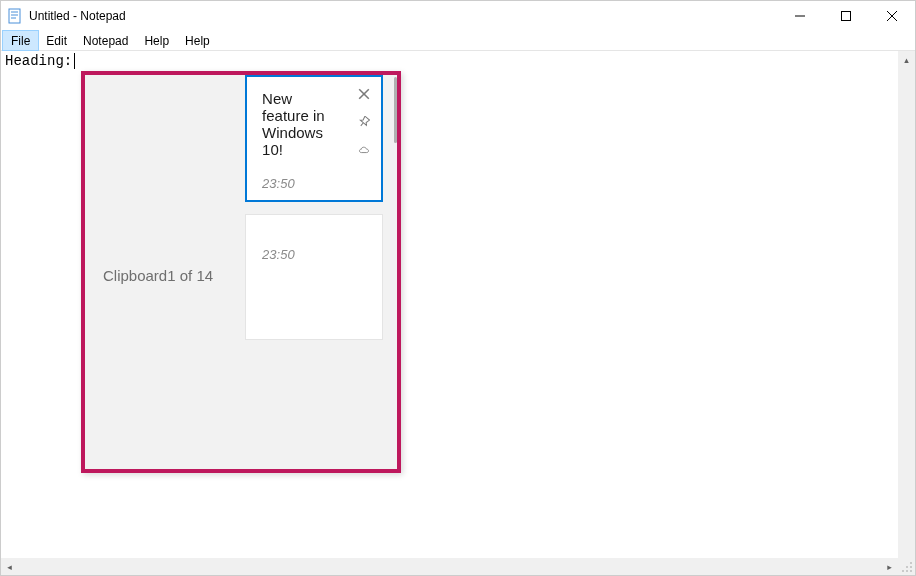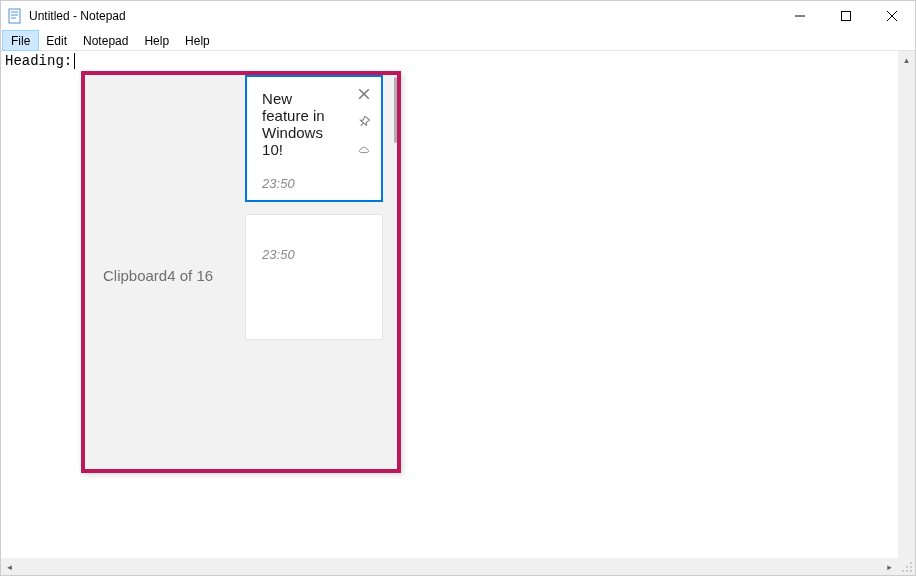--- a/index.html
+++ b/index.html
@@ -246,21 +246,21 @@
         <circle cx="10" cy="10" r="0.8" fill="#999"></circle>
         <circle cx="6" cy="10" r="0.8" fill="#999"></circle>
         <circle cx="2" cy="10" r="0.8" fill="#999"></circle>
       </svg>
   </div>
 </div>
 
 <div class="clipboard-popup">
   <div class="clip-header">
     <span>Clipboard</span>
-    <span>4 of 16</span>
+    <span>1 of 14</span>
   </div>
   <div class="clip-body">
     <div class="clip-scroll-indicator"></div>
 
     <div class="clip-card selected">
       <div class="clip-text">New feature in Windows 10!</div>
       <div class="clip-actions">
         <div class="clip-action">
           <svg viewBox="0 0 10 10">
               <line x1="1" y1="1" x2="9" y2="9" stroke="currentColor" stroke-width="1.3"></line>

